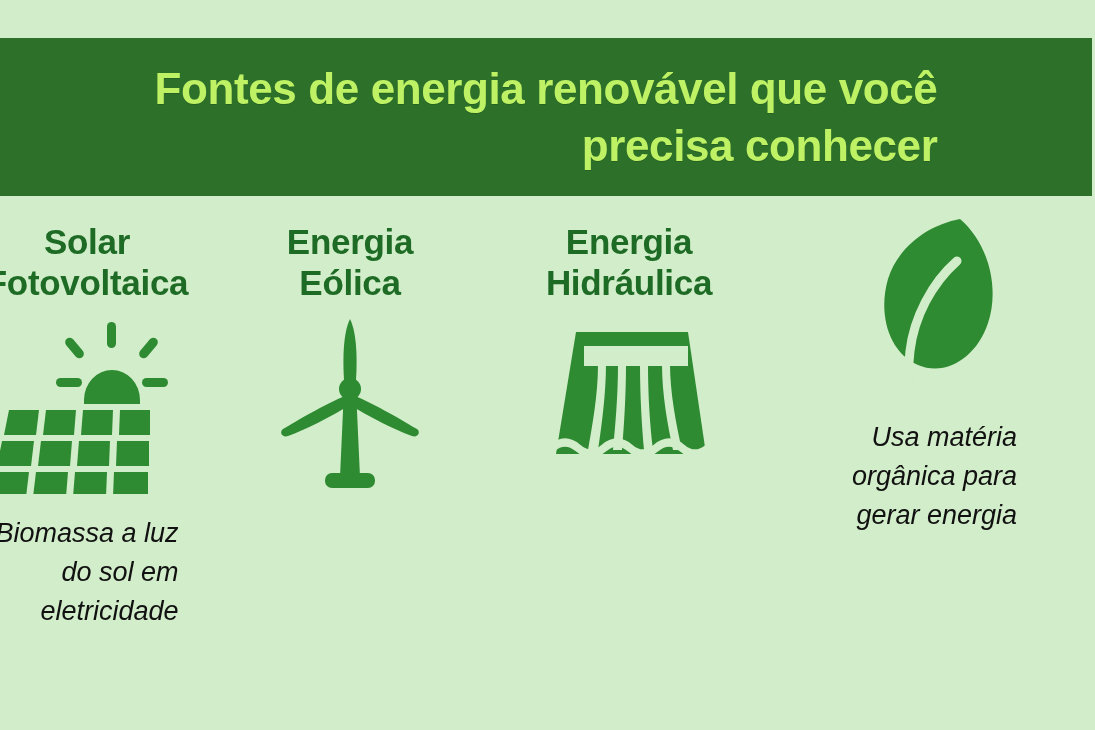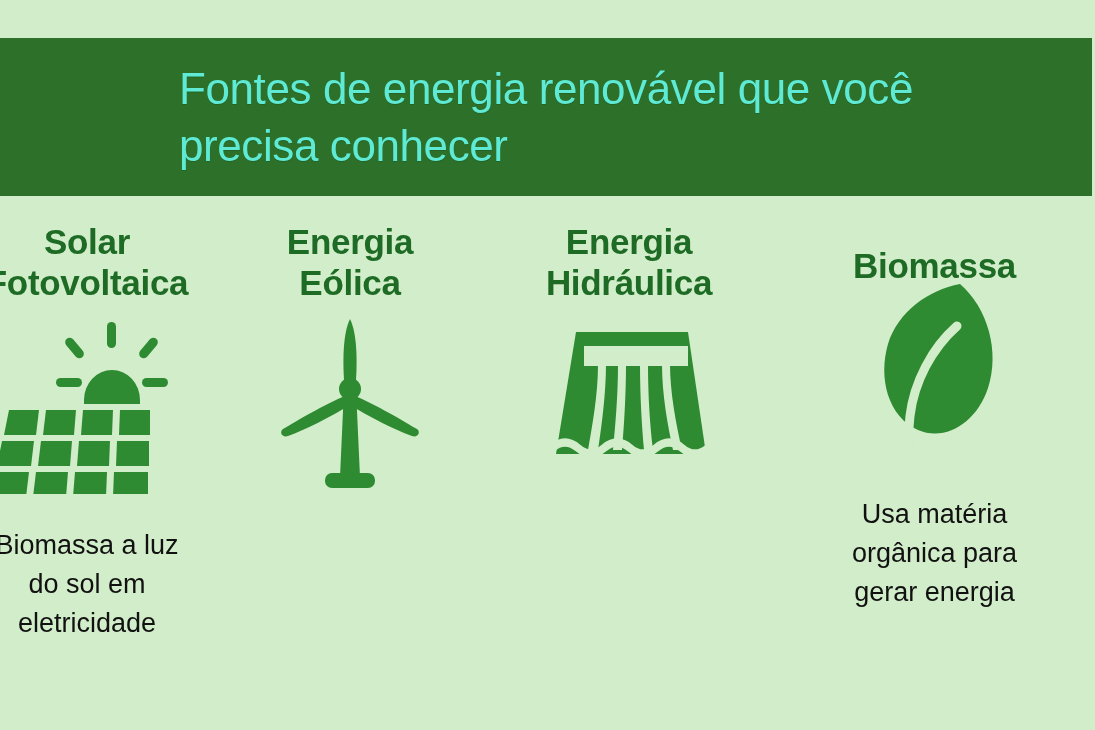--- a/index.html
+++ b/index.html
@@ -29,26 +29,26 @@
     width: 1092px;
     height: 158px;
     background: #2c7029;
     display: flex;
     align-items: center;
     justify-content: center;
     box-sizing: border-box;
     padding: 0 14px;
   }
   .header-title {
-    color: #5eead4;
-    font-family: "Liberation Sans", sans-serif;
-    font-weight: normal;
+    color: #bef264;
+    font-family: "Liberation Sans", sans-serif;
+    font-weight: bold;
     font-size: 44px;
     line-height: 1.30;
-    text-align: left;
+    text-align: right;
     letter-spacing: -0.4px;
     max-width: 1000px;
     white-space: pre-line;
     text-shadow: 0 1px 0 rgba(0,0,0,0.12);
   }
 
   
   .columns {
     position: absolute;
     left: -42px;
@@ -92,24 +92,25 @@
     margin-top: 8px;
   }
   .col-0 .icon-wrap { margin-top: 6px; }
   .col-3 .icon-wrap { margin-top: -8px; }
 
   .card-desc {
     color: #111111;
     font-family: "Liberation Sans", sans-serif;
     font-size: 27px;
     line-height: 1.45;
-    text-align: center;
+    text-align: right;
     white-space: pre-line;
-    margin: 12px;
+    margin: 0;
     padding-top: 14px;
+    font-style: italic;
   }
 
   svg { display: block; }
 </style>
 </head>
 <body>
 
 <div id="infographic">
 
   <div class="header-banner">
@@ -208,21 +209,20 @@
           <g fill="none" stroke="#d2edc9" stroke-width="8" stroke-linecap="round">
 
             <path d="M 16 122 q 13 -11 26 0 t 26 0 t 26 0 t 26 0 t 26 0 t 26 0"></path>
             <path d="M 16 142 q 13 -11 26 0 t 26 0 t 26 0 t 26 0 t 26 0 t 26 0"></path>
           </g>
         </svg>
       </div>
     </div>
 
     <div class="column col-3">
-      <div class="card-title">Biomassa</div>
       <div class="icon-wrap">
         <svg width="150" height="188" viewBox="0 0 150 188">
           <g fill="#2e8b32">
 
             <path d="M 100 4 C 128 28 140 72 128 108 C 117 142 86 162 58 150
                      C 28 137 18 98 28 64 C 38 32 68 10 100 4 Z"></path>
           </g>
           <g fill="none" stroke="#d2edc9" stroke-width="9" stroke-linecap="round">
 
             <path d="M 97 46 C 72 68 54 102 50 136 C 48 154 48 168 49 182"></path>

